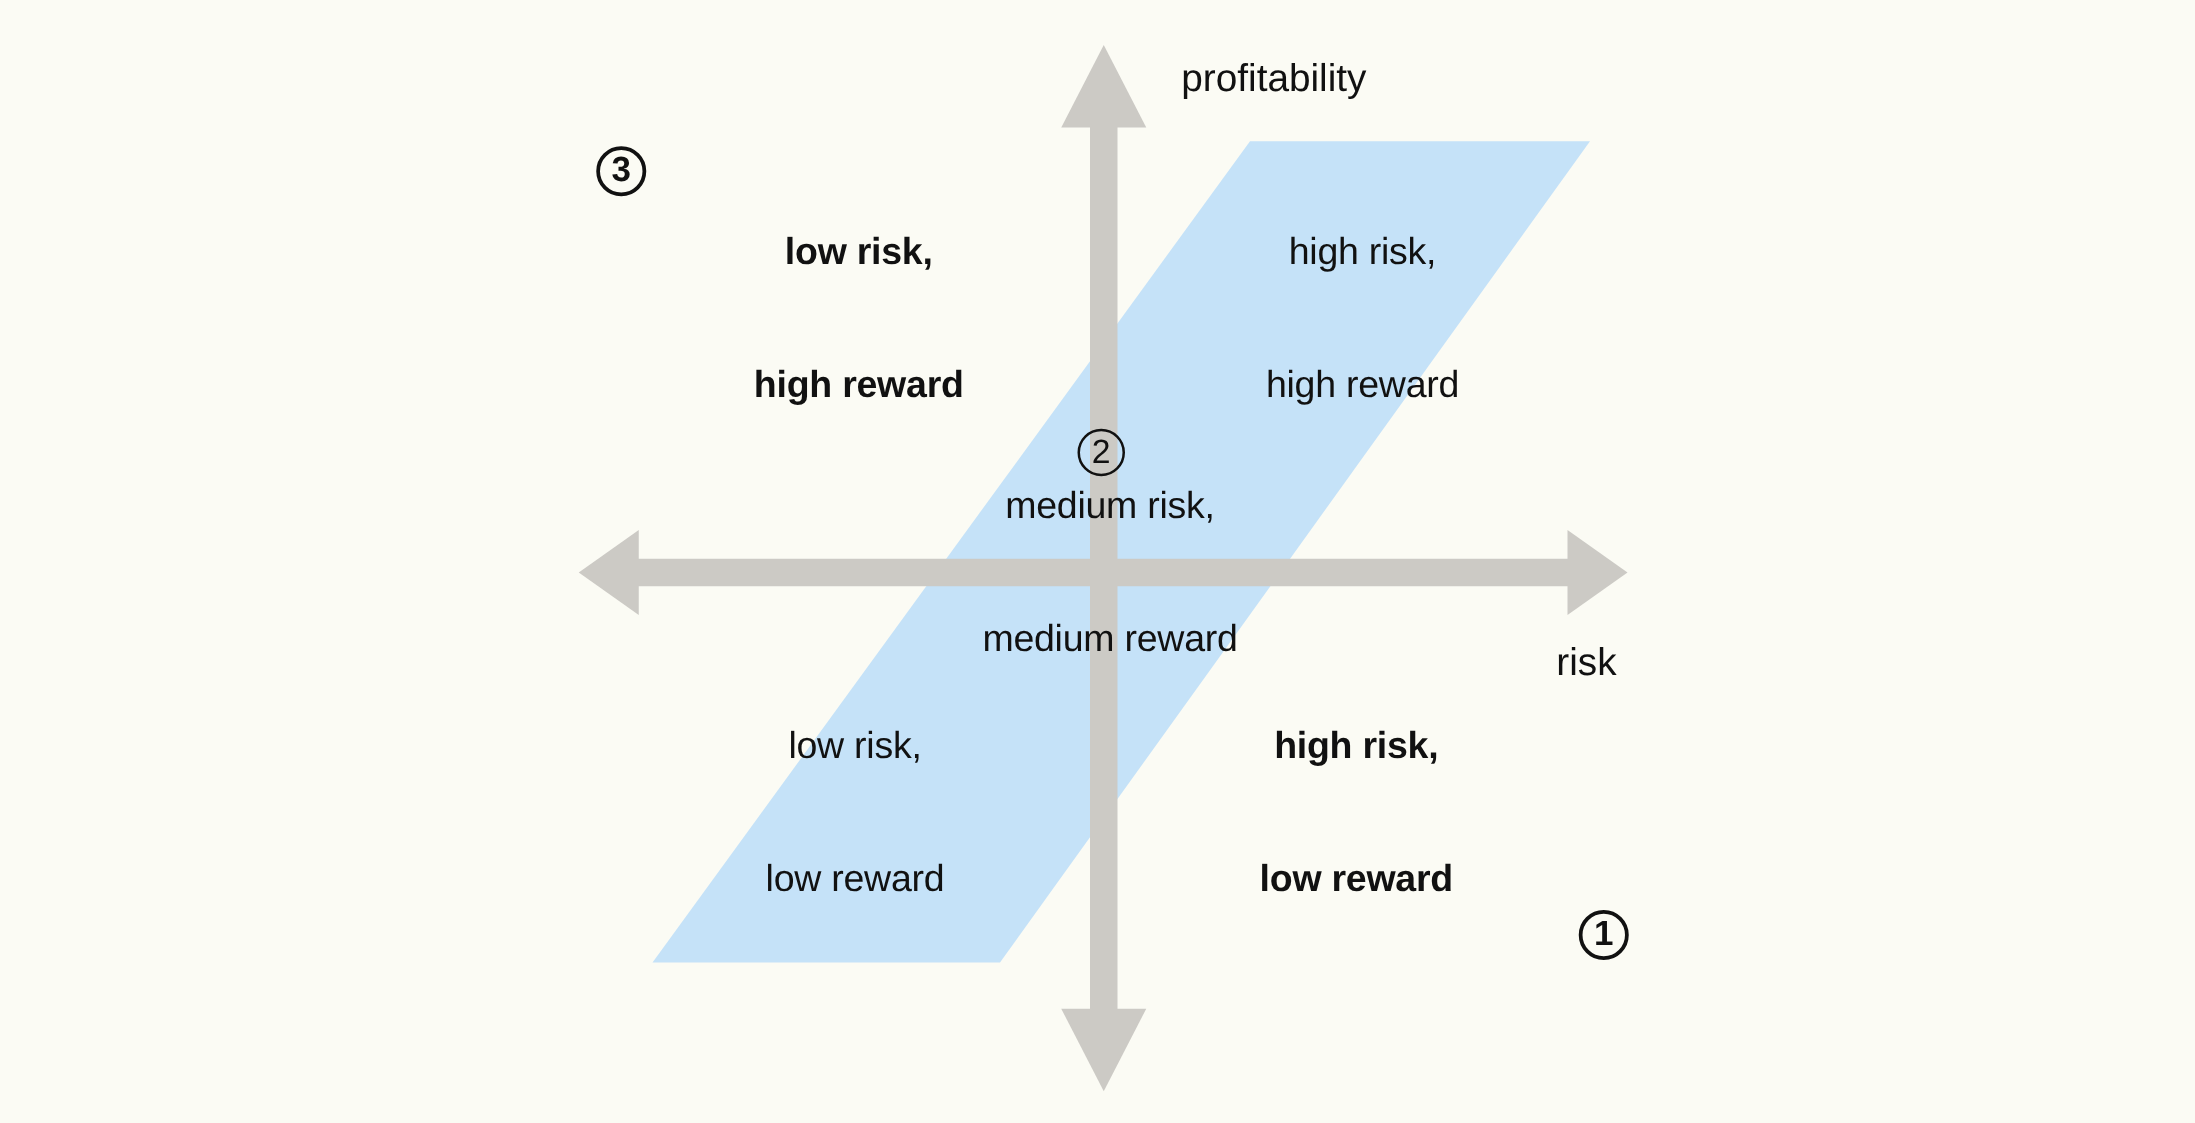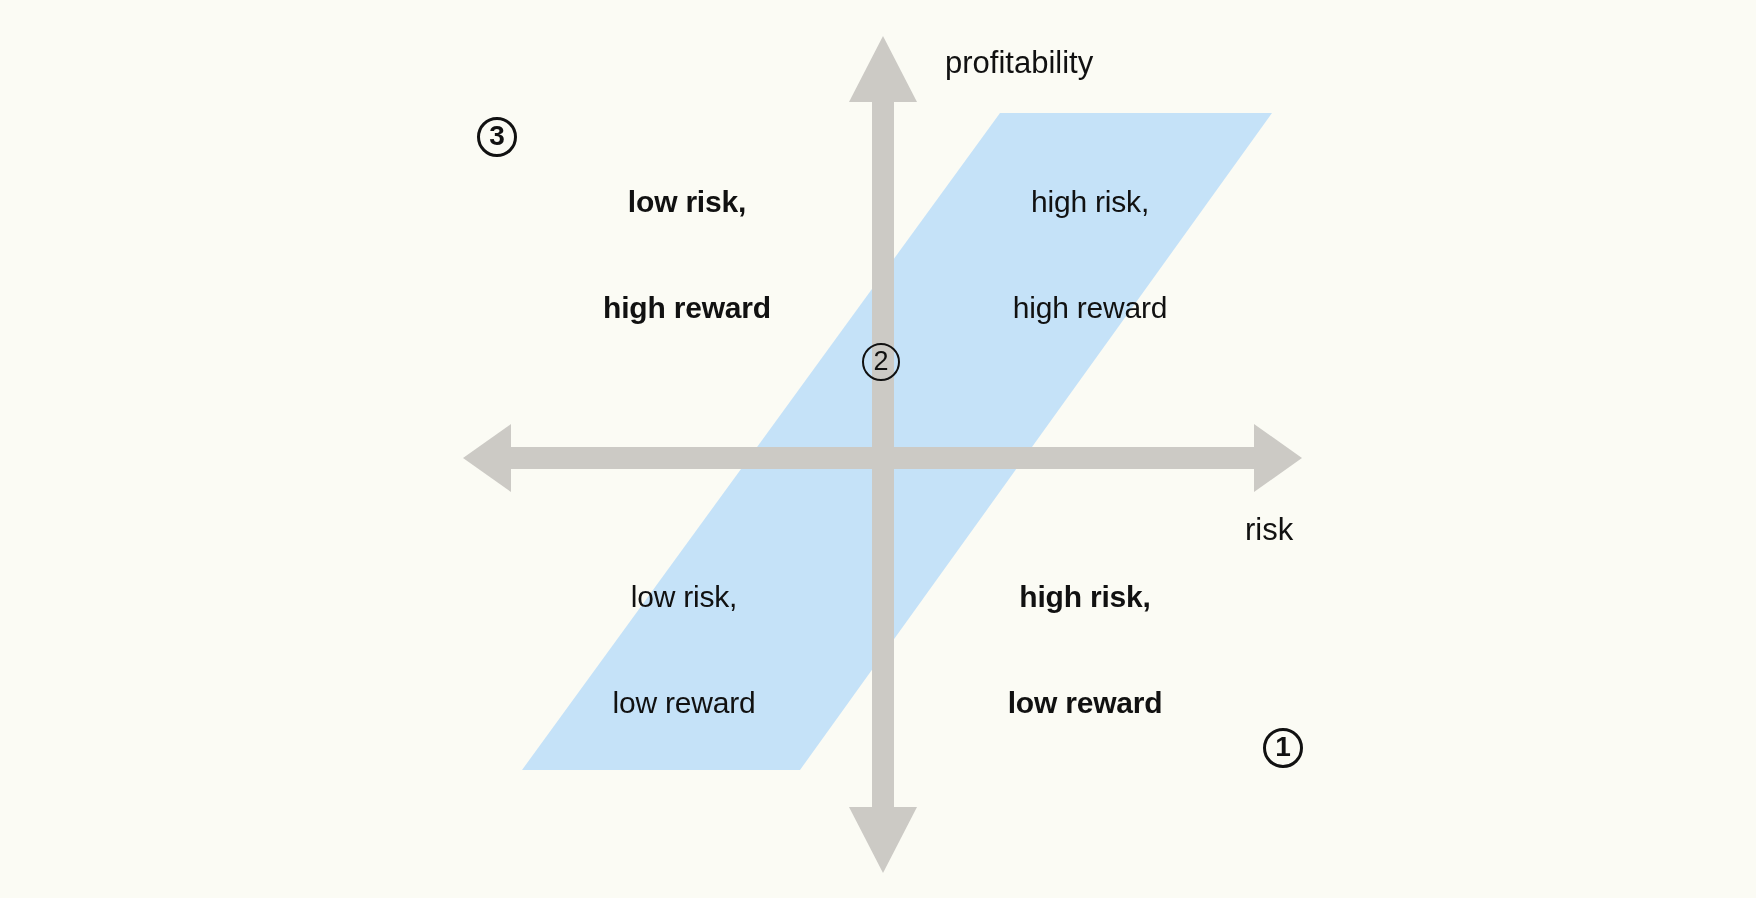--- a/index.html
+++ b/index.html
@@ -119,20 +119,24 @@
   <div class="label quad bold" style="left:687px; top:255px;">
     <div>low risk,</div>
     <div>high reward</div>
   </div>
 
   <div class="label quad regular" style="left:1090px; top:255px;">
     <div>high risk,</div>
     <div>high reward</div>
   </div>
 
+  <div class="label quad regular" style="left:888px; top:458px;">
+    <div>medium risk,</div>
+    <div>medium reward</div>
+  </div>
 
   <div class="label quad regular" style="left:684px; top:650px;">
     <div>low risk,</div>
     <div>low reward</div>
   </div>
 
   <div class="label quad bold" style="left:1085px; top:650px;">
     <div>high risk,</div>
     <div>low reward</div>
   </div>

